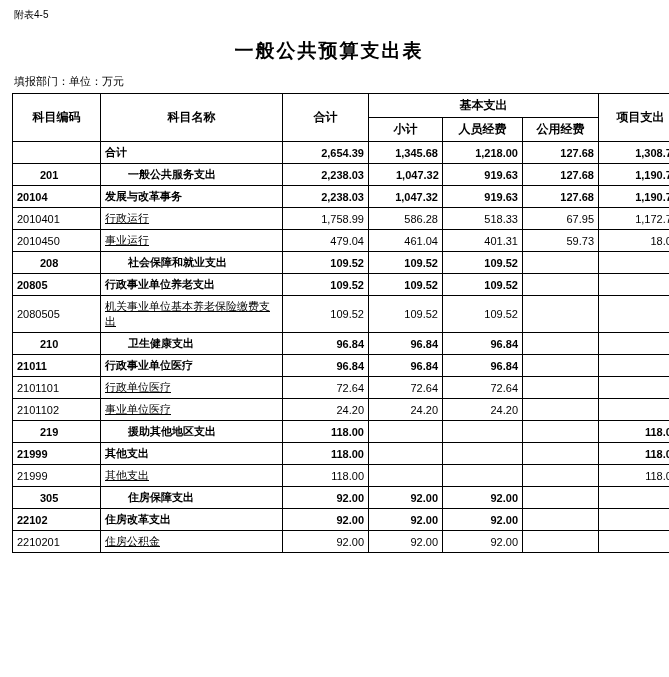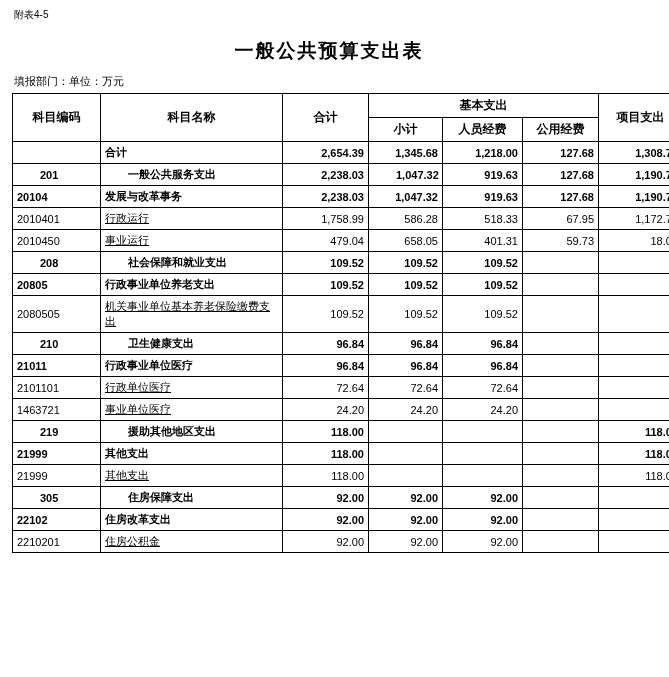--- a/index.html
+++ b/index.html
@@ -169,21 +169,21 @@
           <td class="num">1,758.99</td>
           <td class="num">586.28</td>
           <td class="num">518.33</td>
           <td class="num">67.95</td>
           <td class="num">1,172.71</td>
         </tr>
         <tr class="lvl3 row-h">
           <td class="code code-ind-3">2010450</td>
           <td class="name ind-3">事业运行</td>
           <td class="num">479.04</td>
-          <td class="num">658.05</td>
+          <td class="num">461.04</td>
           <td class="num">401.31</td>
           <td class="num">59.73</td>
           <td class="num">18.00</td>
         </tr>
         <tr class="lvl1 row-h">
           <td class="code code-ind-1">208</td>
           <td class="name ind-1">社会保障和就业支出</td>
           <td class="num">109.52</td>
           <td class="num">109.52</td>
           <td class="num">109.52</td>
@@ -229,21 +229,21 @@
         <tr class="lvl3 row-h">
           <td class="code code-ind-3">2101101</td>
           <td class="name ind-3">行政单位医疗</td>
           <td class="num">72.64</td>
           <td class="num">72.64</td>
           <td class="num">72.64</td>
           <td class="num"></td>
           <td class="num"></td>
         </tr>
         <tr class="lvl3 row-h">
-          <td class="code code-ind-3">1463721</td>
+          <td class="code code-ind-3">2101102</td>
           <td class="name ind-3">事业单位医疗</td>
           <td class="num">24.20</td>
           <td class="num">24.20</td>
           <td class="num">24.20</td>
           <td class="num"></td>
           <td class="num"></td>
         </tr>
         <tr class="lvl1 row-h">
           <td class="code code-ind-1">219</td>
           <td class="name ind-1">援助其他地区支出</td>

